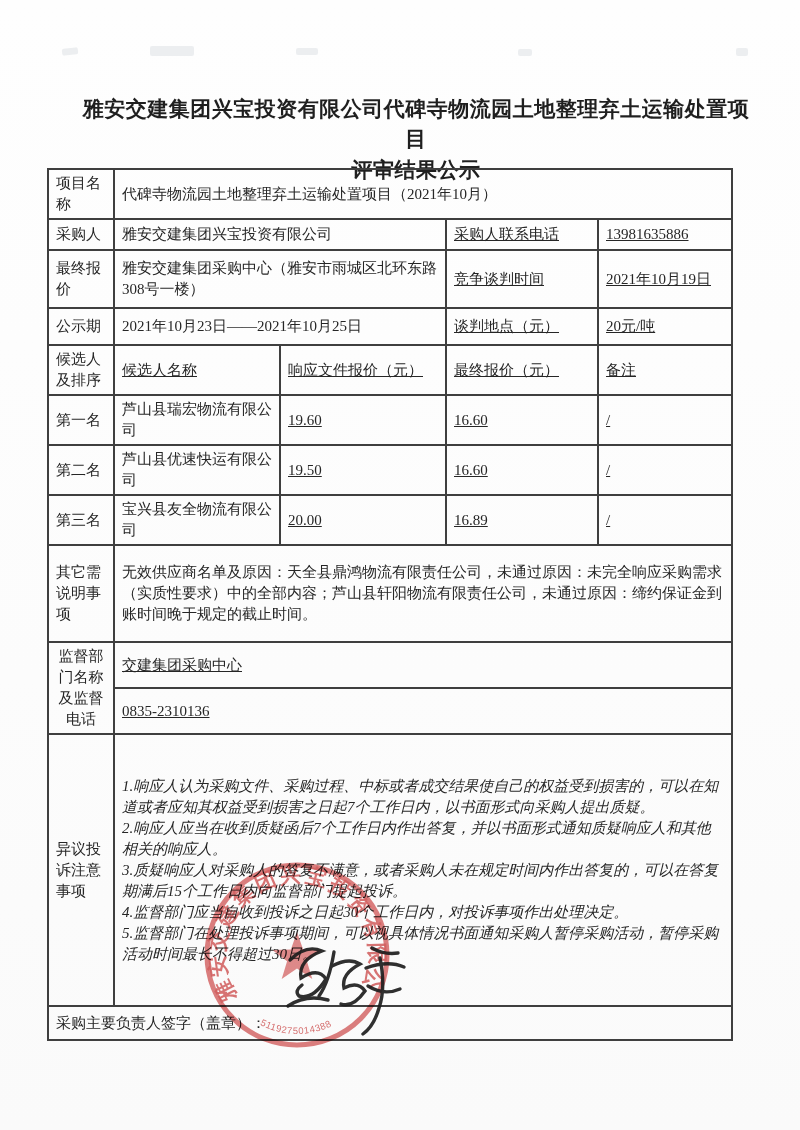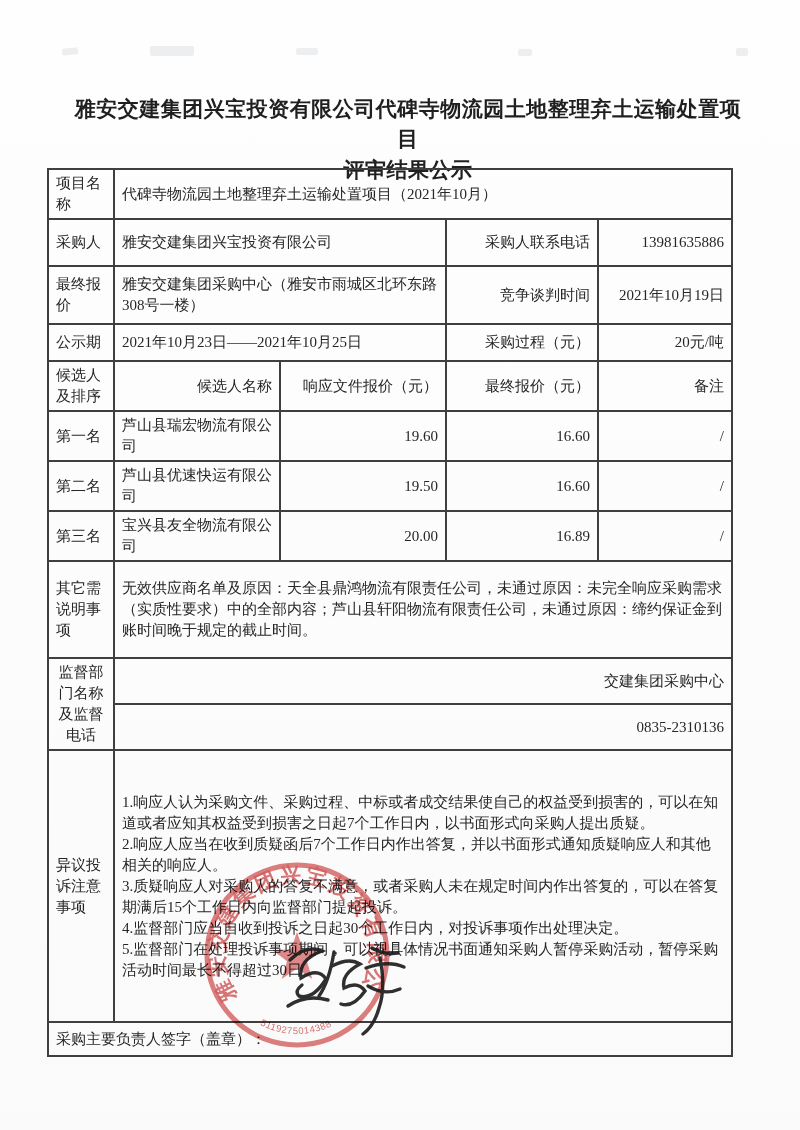--- a/index.html
+++ b/index.html
@@ -7,45 +7,45 @@
   body { font-family:"Liberation Serif", serif; }
   .sheet {
     position:relative; width:800px; height:1130px; margin:0 auto;
     background:linear-gradient(180deg,#fefefe 0%, #fcfcfc 60%, #fafafa 100%);
     overflow:hidden; color:#262626;
   }
   
   .smudge { position:absolute; background:#e9ebed; border-radius:2px; opacity:.85; }
 
   .title {
-    position:absolute; top:94px; left:66px; width:684px; text-align:center;
+    position:absolute; top:94px; left:74px; width:684px; text-align:center;
     font-family:"Liberation Sans", sans-serif;
     font-weight:700; font-size:21px; line-height:1.45; color:#1f1f1f;
     letter-spacing:.5px;
   }
 
   table.doc {
     position:absolute; top:168px; left:47px; width:684px;
     border-collapse:collapse; table-layout:fixed;
     font-size:15px; color:#262626;
   }
   table.doc td {
     border:2px solid #3f3f3f; padding:3px 7px; vertical-align:middle;
     line-height:1.4; word-break:break-all;
   }
-  td.c { text-align:right; }
+  td.c { text-align:left;text-decoration:underline; }
   td.lbl { text-align:left; }
   td.lblc { text-align:center; }
-  tr.h48 td{ height:48px; } tr.h45 td{ height:47px; } tr.h58 td{ height:58px; }
+  tr.h48 td{ height:48px; } tr.h45 td{ height:31px; } tr.h58 td{ height:58px; }
   tr.h44 td{ height:37px; } tr.h42 td{ height:42px; } tr.h40 td{ height:40px; }
   tr.h80 td{ height:97px; } tr.h37 td{ height:37px; } tr.h272 td{ height:272px; }
   tr.h46 td{ height:34px; }
   td.longtext { line-height:1.55; }
   td.objection-cell { vertical-align:top; padding:46px 10px 6px 10px; line-height:1.55; }
-  .obj-item { margin:0; }
+  .obj-item { margin:0;font-style:italic; }
   td.sig-row { padding-left:10px; }
 
   
   .seal { position:absolute; left:197px; top:855px; width:200px; height:200px;
           mix-blend-mode:multiply; opacity:.82; }
   
   .signature { position:absolute; left:276px; top:936px; width:136px; height:104px; }
 </style>
 </head>
 <body>
@@ -84,21 +84,21 @@
       </tr>
       <tr class="h58">
         <td class="lbl">最终报价</td>
         <td colspan="2">雅安交建集团采购中心（雅安市雨城区北环东路308号一楼）</td>
         <td class="c">竞争谈判时间</td>
         <td class="c">2021年10月19日</td>
       </tr>
       <tr class="h44">
         <td class="lbl">公示期</td>
         <td colspan="2">2021年10月23日——2021年10月25日</td>
-        <td class="c">采购过程（元）</td>
+        <td class="c">谈判地点（元）</td>
         <td class="c">20元/吨</td>
       </tr>
       <tr class="h44">
         <td class="lbl">候选人及排序</td>
         <td class="c">候选人名称</td>
         <td class="c">响应文件报价（元）</td>
         <td class="c">最终报价（元）</td>
         <td class="c">备注</td>
       </tr>
       <tr class="h42">

